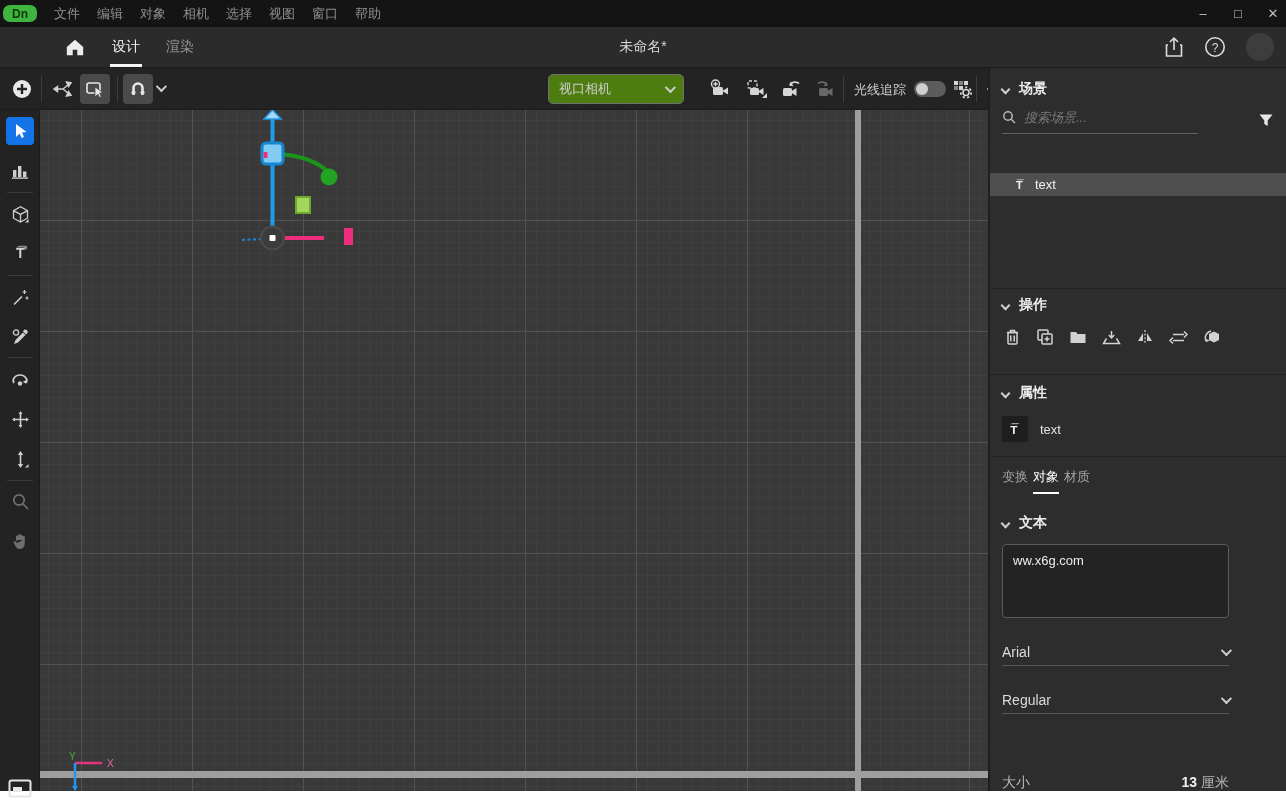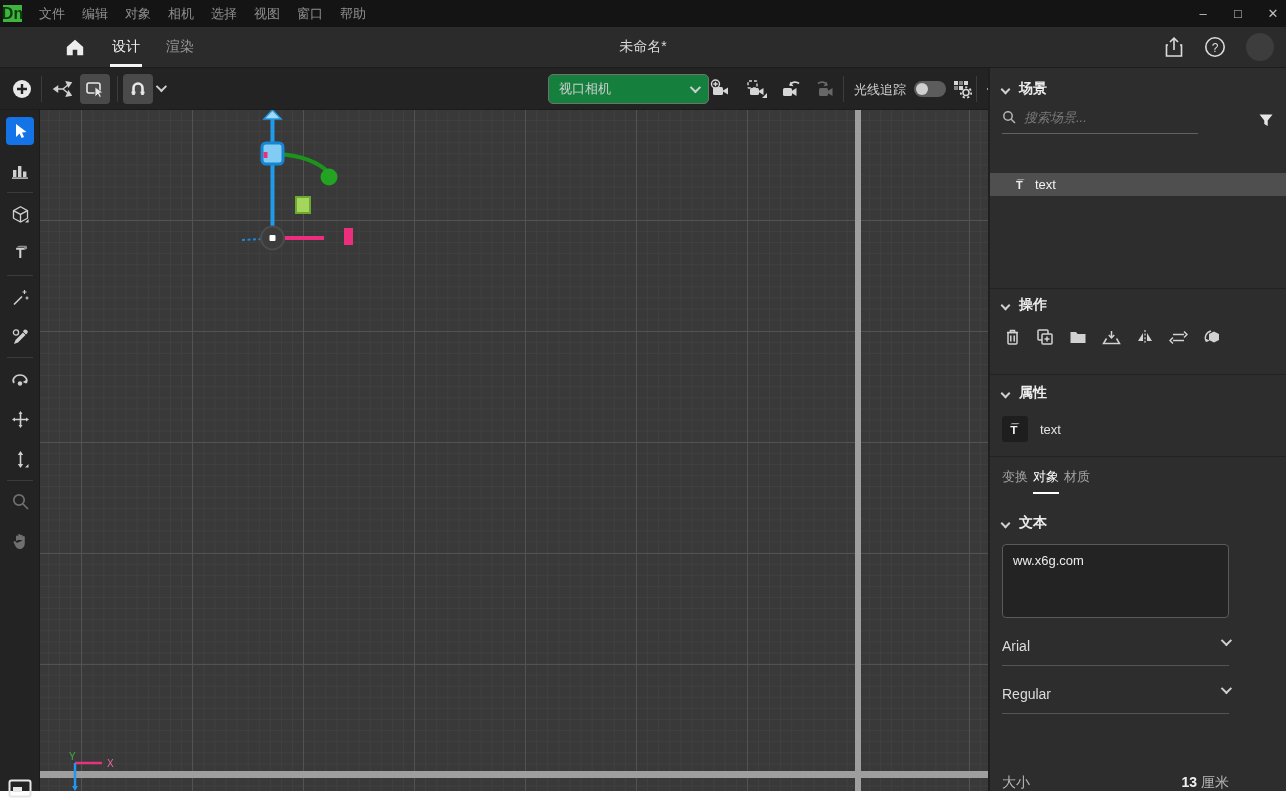--- a/index.html
+++ b/index.html
@@ -2,22 +2,22 @@
 <html><head>
 <meta charset="utf-8">
 <style>
   * { margin:0; padding:0; box-sizing:border-box; }
   html,body { width:1286px; height:803px; background:#ffffff; overflow:hidden;
     font-family:"Liberation Sans","DejaVu Sans",sans-serif; }
   .app { width:1286px; height:791px; display:grid; grid-template-rows:27px 41px 1fr; background:#2b2b2b; }
 
   
   .menubar { background:#141414; display:flex; align-items:center; position:relative; }
-  .logo { width:19px; height:17px; background:#3fb53f; color:#0c3a0c; font-weight:bold; font-size:16px;
-    display:flex; align-items:center; justify-content:center; border-radius:0; margin-left:3px; }
+  .logo { width:34px; height:17px; background:#3fb53f; color:#0c3a0c; font-weight:bold; font-size:12px;
+    display:flex; align-items:center; justify-content:center; border-radius:7px; margin-left:3px; }
   .menu-item { color:#8f8f8f; font-size:13px; margin-left:17px; cursor:default; }
   .win-controls { position:absolute; right:6px; top:0; height:27px; display:flex; align-items:center; gap:21px; }
   .win-controls span { color:#c0c0c0; font-size:13px; width:14px; text-align:center; }
 
   
   .header { background:#2b2b2b; position:relative; display:flex; align-items:center; border-bottom:1px solid #1d1d1d; }
   .home { margin-left:64px; display:flex; align-items:center; }
   .tab { font-size:14px; color:#9a9a9a; margin-left:26px; position:relative; height:40px; display:flex; align-items:center; }
   .tab.active { color:#f0f0f0; }
   .tab.active::after { content:""; position:absolute; left:-2px; right:-2px; bottom:0; height:3px; background:#f5f5f5; }
@@ -25,22 +25,22 @@
   .header-right { position:absolute; right:12px; display:flex; align-items:center; gap:20px; }
   .avatar { width:28px; height:28px; border-radius:50%; background:#3d3d3d; }
 
   
   .main { display:flex; height:723px; }
   .left-col { flex:1; display:flex; flex-direction:column; min-width:0; }
   .toolbar { height:42px; background:#232323; position:relative; border-bottom:1px solid #1c1c1c; }
   .toolbar .vdiv { position:absolute; top:8px; width:1px; height:26px; background:#3c3c3c; }
   .tbtn { position:absolute; top:6px; width:30px; height:30px; display:flex; align-items:center; justify-content:center; border-radius:4px; }
   .tbtn.boxed { background:#4a4a4a; }
-  .cam-select { position:absolute; left:548px; top:6px; width:161px; height:30px; border:1px solid #707070; border-radius:5px;
-    background:#15803d; color:#cfcfcf; font-size:13px; display:flex; align-items:center; padding:0 10px; }
+  .cam-select { position:absolute; left:548px; top:6px; width:136px; height:30px; border:1px solid #707070; border-radius:5px;
+    background:#4d7c0f; color:#cfcfcf; font-size:13px; display:flex; align-items:center; padding:0 10px; }
   .cam-select .chev { margin-left:auto; }
   .chev { width:8px; height:8px; border-right:2px solid #cfcfcf; border-bottom:2px solid #cfcfcf;
     transform:rotate(45deg) translateY(-2px); display:inline-block; }
   .rt-label { position:absolute; left:854px; top:13px; color:#cfcfcf; font-size:13px; }
   .toggle { position:absolute; left:914px; top:13px; width:32px; height:16px; border-radius:8px; background:#5c5c5c; }
   .toggle .knob { position:absolute; left:2px; top:2px; width:12px; height:12px; border-radius:50%; background:#cfcfcf; }
 
   
   .rail { width:40px; background:#232323; position:relative; border-right:1px solid #1b1b1b; }
   .rtool { position:absolute; left:6px; width:28px; height:28px; display:flex; align-items:center; justify-content:center; border-radius:4px; }
@@ -73,21 +73,21 @@
   .scene-item.selected { background:#4f4f4f; color:#f2f2f2; }
   .act-icons { position:absolute; left:14px; display:flex; gap:15px; align-items:center; }
   .prop-item { position:absolute; left:12px; display:flex; align-items:center; gap:12px; color:#e2e2e2; }
   .prop-thumb { width:26px; height:26px; background:#1e1e1e; border-radius:3px; display:flex; align-items:center; justify-content:center; }
   .ptabs { position:absolute; left:12px; display:flex; gap:5px; font-size:13px; color:#a2a2a2; }
   .ptab { position:relative; padding-bottom:8px; }
   .ptab.active { color:#ffffff; }
   .ptab.active::after { content:""; position:absolute; left:0; right:0; bottom:0; height:2px; background:#ffffff; }
   .text-area { position:absolute; left:12px; width:227px; height:74px; background:#232323; border:1px solid #5a5a5a; border-radius:4px;
     color:#ececec; font-size:13px; padding:8px 10px; resize:none; outline:none; font-family:"Liberation Sans","DejaVu Sans",sans-serif; }
-  .dd-row { position:absolute; left:12px; width:227px; height:28px; display:flex; align-items:flex-start; color:#dcdcdc; font-size:14px;
+  .dd-row { position:absolute; left:12px; width:227px; height:28px; display:flex; align-items:center; color:#dcdcdc; font-size:14px;
     border-bottom:1px solid #555555; }
   .dd-row .chev { margin-left:auto; }
   .fld { border-bottom:1px solid #555555; min-width:46px; color:#dcdcdc; padding:0 2px 3px 2px; }
   .type-row { position:absolute; left:12px; width:227px; display:flex; align-items:flex-end; gap:8px; }
   .size-row { position:absolute; left:12px; width:227px; display:flex; color:#b8b8b8; font-size:14px; }
   .size-val { margin-left:auto; color:#f0f0f0; font-weight:bold; }
   .size-unit { color:#b8b8b8; font-weight:normal; margin-left:4px; }
   svg { display:block; }
 </style>
 </head>

